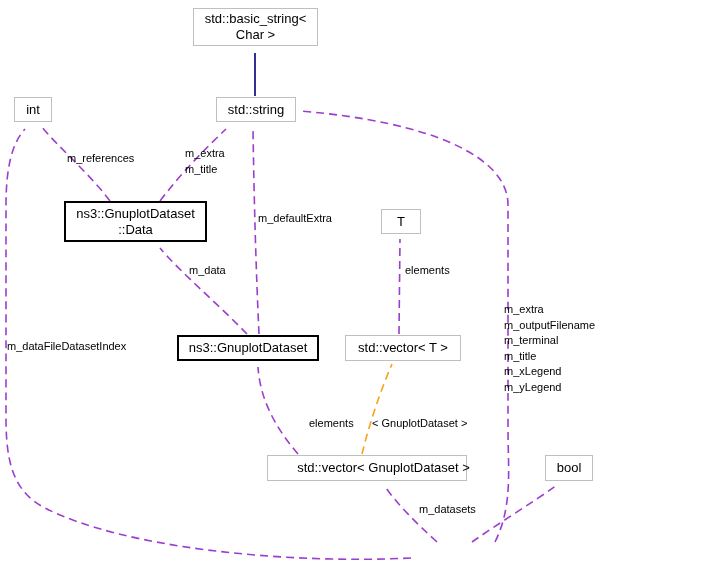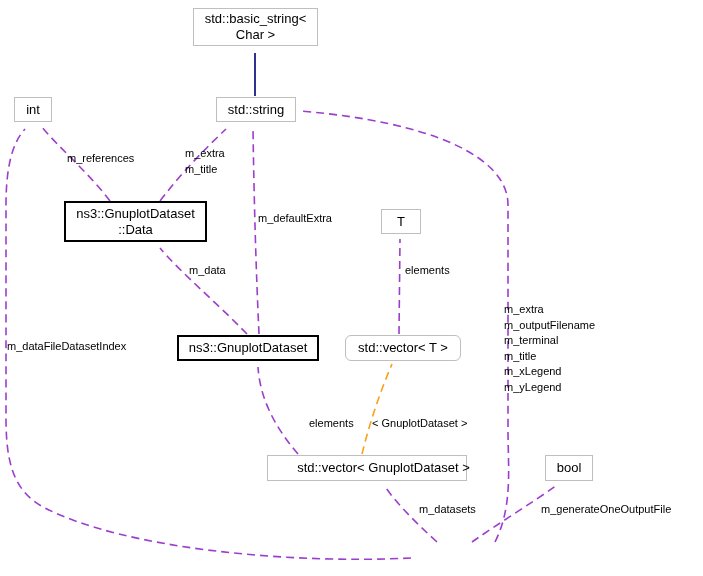--- a/index.html
+++ b/index.html
@@ -105,21 +105,21 @@
   </div>
 
   <div class="node" style="left:381px;top:209px;width:40px;height:25px;">
     <span>T</span>
   </div>
 
   <div class="node internal" style="left:177px;top:335px;width:142px;height:26px;">
     <span>ns3::GnuplotDataset</span>
   </div>
 
-  <div class="node" style="left:345px;top:335px;width:116px;height:26px;border-radius:6px;">
+  <div class="node" style="left:345px;top:335px;width:116px;height:26px;">
     <span>std::vector&lt; T &gt;</span>
   </div>
 
   <div class="node" style="left:267px;top:455px;width:200px;height:26px;padding-left:33px;">
     <span>std::vector&lt; GnuplotDataset &gt;</span>
   </div>
 
   <div class="node" style="left:545px;top:455px;width:48px;height:26px;">
     <span>bool</span>
   </div>
@@ -148,15 +148,14 @@
     <span>m_extra</span>
     <span>m_outputFilename</span>
     <span>m_terminal</span>
     <span>m_title</span>
     <span>m_xLegend</span>
     <span>m_yLegend</span>
   </div>
 
   <div class="elabel" style="left:419px;top:502px;">m_datasets</div>
 
-  <div class="elabel" style="left:541px;top:502px;">m_generateOneOutputFile</div>
 
 </div>
 
 </body></html>

